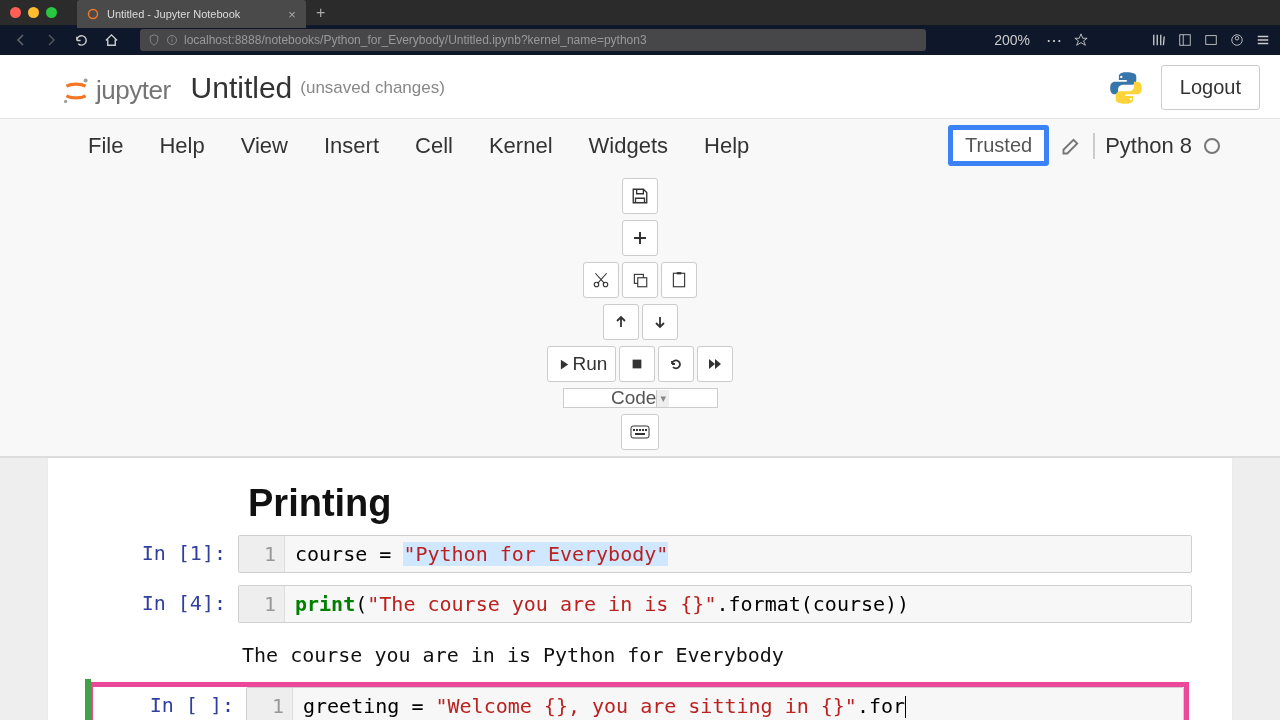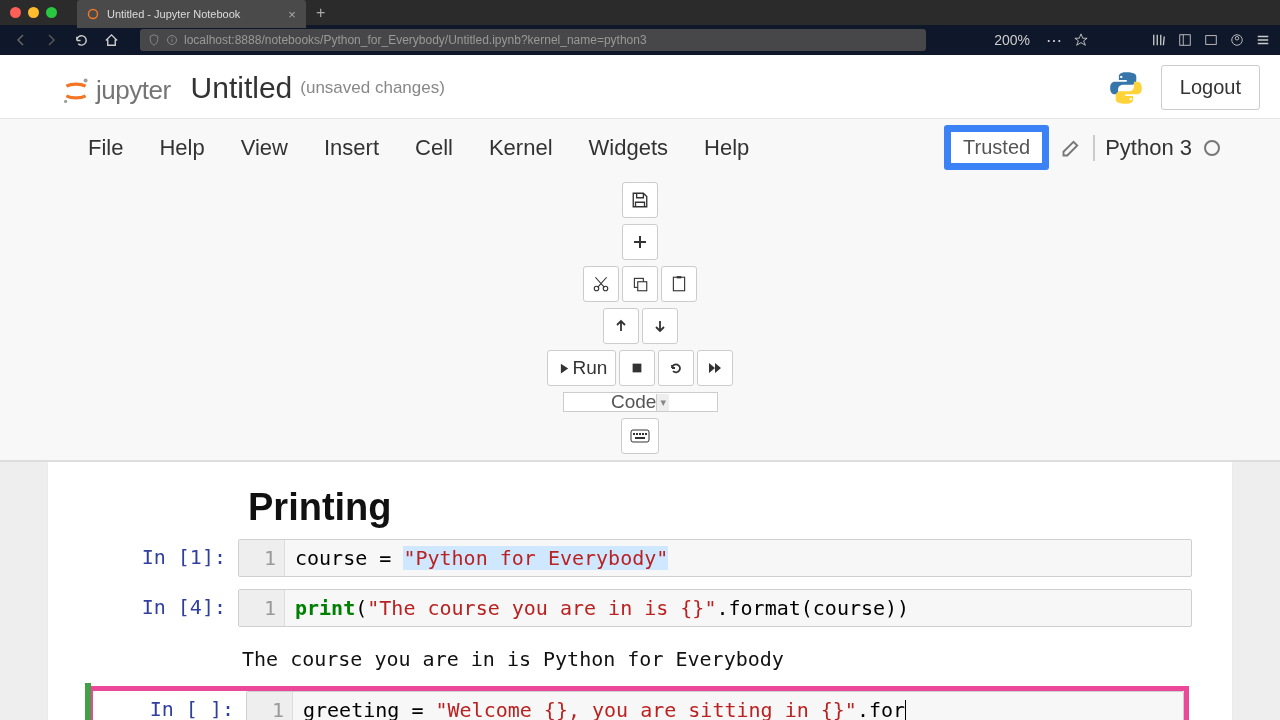--- a/index.html
+++ b/index.html
@@ -34,21 +34,21 @@
   .unsaved { font-size: 17px; color: #888; }
   .header-right { margin-left: auto; display: flex; align-items: center; gap: 16px; }
   .python-logo { width: 38px; height: 38px; }
   .logout-btn { border: 1px solid #ccc; border-radius: 3px; padding: 10px 18px; font-size: 20px; color: #333; background: #fff; }
 
   
   .menubar-wrap { background: #f8f8f8; border-bottom: 1px solid #ddd; }
   .menubar { display: flex; align-items: center; padding: 6px 60px 6px 70px; font-size: 22px; color: #333; }
   .menubar .mi { padding: 4px 18px; }
   .menubar-right { margin-left: auto; display: flex; align-items: center; gap: 12px; }
-  .trusted { border: 7px solid #3b82f6; border-radius: 3px; padding: 4px 12px; color: #555; font-size: 20px; background: #fff; }
+  .trusted { border: 5px solid #3b82f6; border-radius: 3px; padding: 4px 12px; color: #555; font-size: 20px; background: #fff; }
   .kernel-name { font-size: 22px; border-left: 2px solid #ccc; padding-left: 10px; }
   .kernel-circle { width: 16px; height: 16px; border: 2px solid #777; border-radius: 50%; display: inline-block; }
 
   
   .jup-toolbar { background: #f8f8f8; border-bottom: 1px solid #ddd; padding: 6px 60px; display: flex; gap: 6px; align-items: center; flex-direction: column; }
   .tbtn { border: 1px solid #ccc; border-radius: 3px; background: #fff; min-width: 36px; height: 36px; display: flex; align-items: center; justify-content: center; font-size: 17px; color: #333; padding: 0 8px; }
   .tgroup { display: flex; gap: 3px; }
   .run-btn { display: flex; align-items: center; gap: 4px; font-size: 19px; }
   .celltype { border: 1px solid #ccc; height: 20px; width: 155px; font-size: 19px; padding: 0 8px; background: #fff; color: #555; display: flex; align-items: center; justify-content: center; }
   .celltype-arrow { font-size: 11px; color: #888; background: #eee; padding: 2px 3px; border-left: 1px solid #ccc; }
@@ -187,21 +187,21 @@
     <span class="mi">Insert</span>
     <span class="mi">Cell</span>
     <span class="mi">Kernel</span>
     <span class="mi">Widgets</span>
     <span class="mi">Help</span>
     <div class="menubar-right">
       <span class="trusted">Trusted</span>
       <svg width="20" height="20" viewBox="0 0 16 16">
           <path d="M2 11l8-8 3 3-8 8H2z" fill="none" stroke="#777" stroke-width="1.5"></path>
         </svg>
-      <span class="kernel-name">Python 3</span>
+      <span class="kernel-name">Python 8</span>
       <span class="kernel-circle"></span>
     </div>
   </div>
 
   <div class="jup-toolbar">
     <div class="tbtn">
         <svg width="18" height="18" viewBox="0 0 16 16">
           <path d="M2 2h9l3 3v9H2zM5 2v4h6V2M4 10h8v4H4z" fill="none" stroke="#333" stroke-width="1.2"></path>
         </svg>
       </div>

